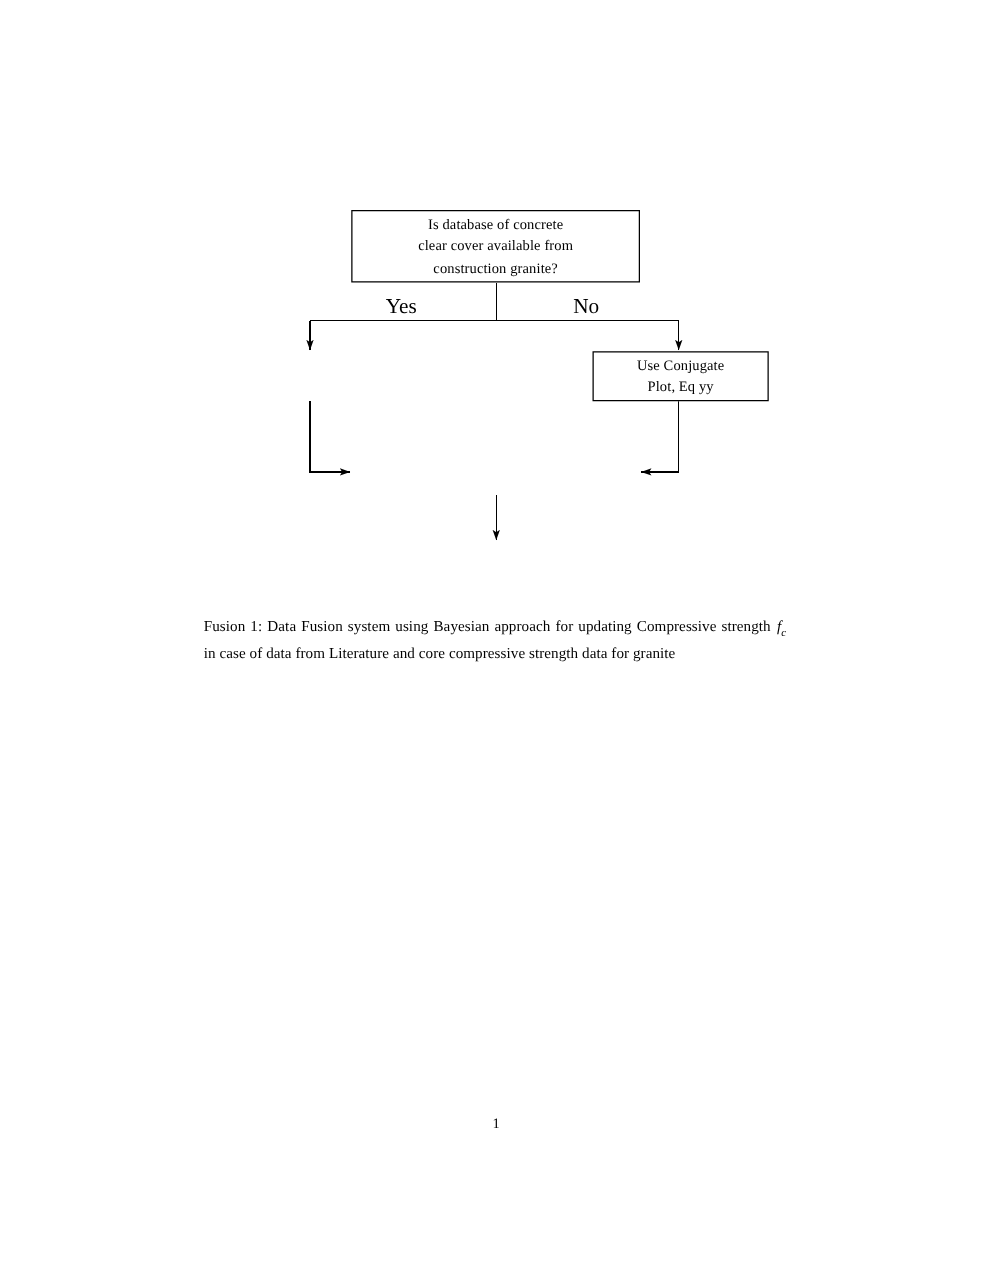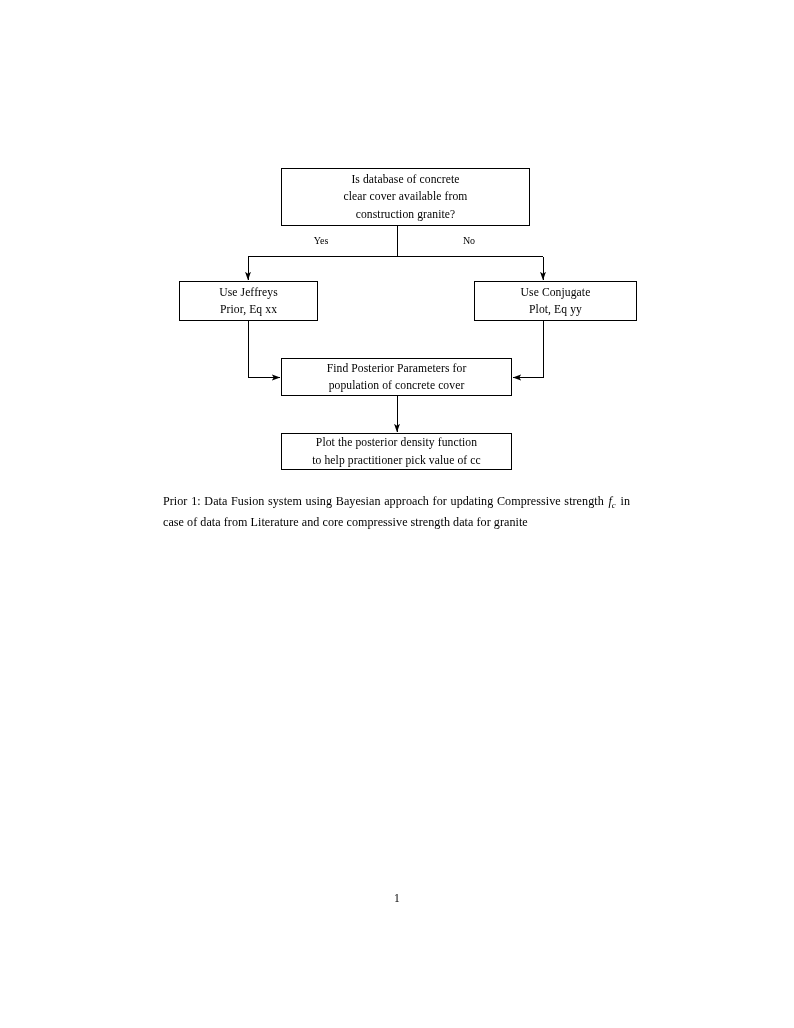--- a/index.html
+++ b/index.html
@@ -44,29 +44,29 @@
     line-height: 1.48;
     text-align: center;
     letter-spacing: 0.1px;
   }
   .node-box .line {
     display: block;
     white-space: nowrap;
   }
 
   
-  #node-decision { left: 281px; top: 168px; width: 249px; height: 58px; }
+  #node-decision { left: 281px; top: 168px; width: 231px; height: 58px; }
   #node-jeffreys { left: 179px; top: 281px; width: 139px; height: 40px; }
-  #node-conjugate { left: 474px; top: 281px; width: 163px; height: 40px; }
+  #node-conjugate { left: 474px; top: 281px; width: 141px; height: 40px; }
   #node-posterior { left: 281px; top: 358px; width: 231px; height: 38px; }
   #node-plot { left: 281px; top: 433px; width: 231px; height: 37px; }
 
   .edge-label {
     position: absolute;
-    font-size: 10px;
+    font-size: 17px;
     line-height: 1;
     white-space: nowrap;
     text-align: center;
   }
   #edge-label-yes { left: 282px; top: 236px; width: 78px; }
   #edge-label-no  { left: 430px; top: 236px; width: 78px; text-align: center; }
 
   
   #figure-caption {
     position: absolute;
@@ -131,37 +131,25 @@
 
   <div class="node-box" id="node-decision">
     <span class="line">Is database of concrete</span>
     <span class="line">clear cover available from</span>
     <span class="line">construction granite?</span>
   </div>
 
   <div class="edge-label" id="edge-label-yes">Yes</div>
   <div class="edge-label" id="edge-label-no">No</div>
 
-  <div class="node-box" id="node-jeffreys">
-    <span class="line">Use Jeffreys</span>
-    <span class="line">Prior, Eq xx</span>
-  </div>
 
   <div class="node-box" id="node-conjugate">
     <span class="line">Use Conjugate</span>
     <span class="line">Plot, Eq yy</span>
   </div>
 
-  <div class="node-box" id="node-posterior">
-    <span class="line">Find Posterior Parameters for</span>
-    <span class="line">population of concrete cover</span>
-  </div>
 
-  <div class="node-box" id="node-plot">
-    <span class="line">Plot the posterior density function</span>
-    <span class="line">to help practitioner pick value of cc</span>
-  </div>
 
 </div>
 
-<div id="figure-caption"><span>Prior 1:</span> <span>Data Fusion system using Bayesian approach for updating Compressive strength</span> <span class="mathvar"><span>f</span><sub>c</sub></span> <span>in case of data from Literature and core compressive strength data for granite</span></div>
+<div id="figure-caption"><span>Fusion 1:</span> <span>Data Fusion system using Bayesian approach for updating Compressive strength</span> <span class="mathvar"><span>f</span><sub>c</sub></span> <span>in case of data from Literature and core compressive strength data for granite</span></div>
 
 <div id="page-number">1</div>
 
 </body></html>

